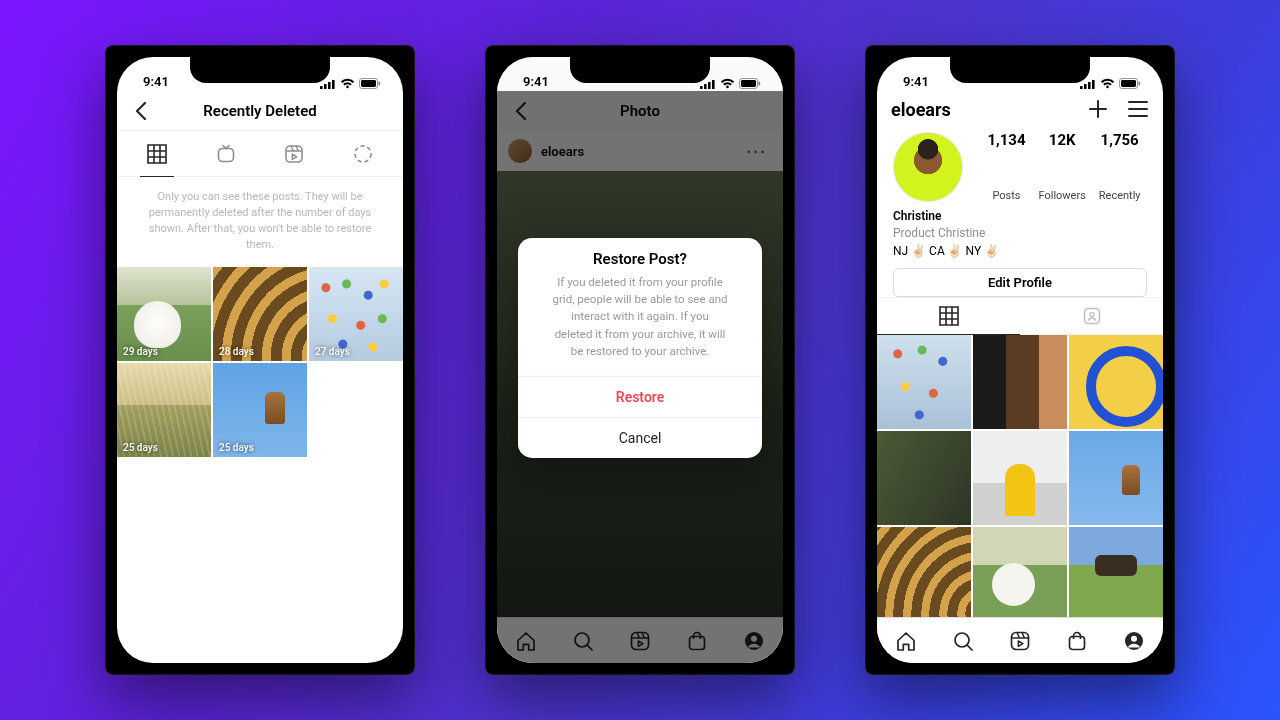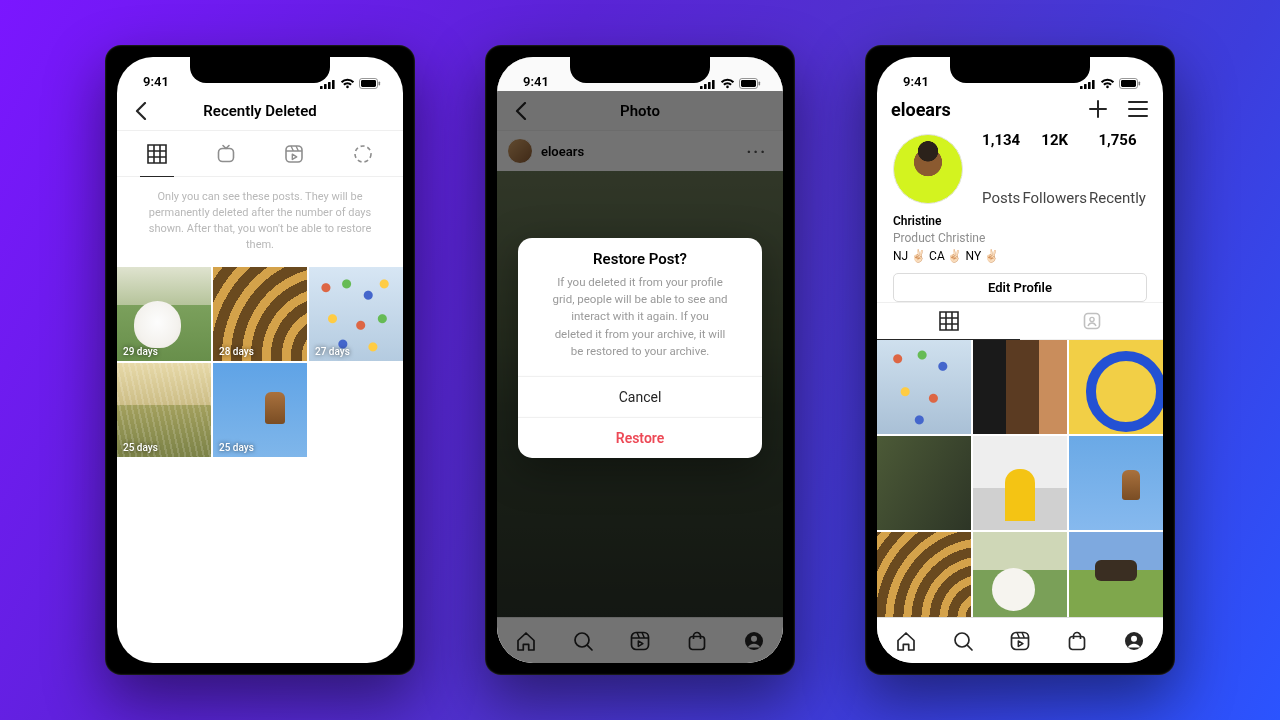--- a/index.html
+++ b/index.html
@@ -10,21 +10,21 @@
     display: flex;
     align-items: center;
     justify-content: center;
     gap: 70px;
     overflow: hidden;
   }
   .phone {
     width: 310px;
     height: 630px;
     background: #000;
-    border-radius: 16px;
+    border-radius: 8px;
     padding: 12px;
     box-shadow: 0 25px 60px rgba(0,0,0,.45), inset 0 0 2px rgba(255,255,255,.35);
     position: relative;
     flex: 0 0 auto;
   }
   .notch {
     position: absolute;
     top: 12px; left: 50%; transform: translateX(-50%);
     width: 140px; height: 26px;
     background: #000;
@@ -175,21 +175,21 @@
   .avatar-lg{width:70px;height:70px;border-radius:50%;
     background:
       radial-gradient(circle at 50% 24%, #2b221a 0 16%, transparent 17%),
       radial-gradient(circle at 50% 40%, #8b5a30 0 26%, transparent 27%),
       linear-gradient(to bottom,#d3f31f 58%, #d3f31f 100%),
       #b7e01a;
     border:1px solid #e5e5e5;
   }
   .stats{flex:1;display:flex;justify-content:space-around;text-align:center;}
   .stat .num{font-size:15px;font-weight:700;}
-  .stat .lbl{font-size:15px;color:#444;margin-top:40px;}
+  .stat .lbl{font-size:11px;color:#444;margin-top:40px;}
   .bio{padding:0 16px 8px;font-size:12px;line-height:1.45;}
   .bio .name{font-weight:600;}
   .bio .sub{color:#8e8e8e;}
   .editbtn{margin:0 16px 0;border:1px solid #dbdbdb;border-radius:5px;text-align:center;padding:6px 0;font-size:13px;font-weight:600;}
   .ptabs{height:38px;display:flex;border-top:1px solid #efefef;border-bottom:1px solid #efefef;}
   .ptab{flex:1;display:flex;align-items:center;justify-content:center;color:#c0c0c0;}
   .ptab.active{color:#262626;position:relative;}
   .ptab.active::after{content:"";position:absolute;bottom:-1px;left:0;right:0;height:1.5px;background:#262626;}
   .feed{display:grid;grid-template-columns:repeat(3,1fr);gap:2px;}
   .feed .cell{aspect-ratio:1/1;}
@@ -372,22 +372,22 @@
             <path d="M4.8 17.4a7.2 7.2 0 0112.4 0" fill="#fff"></path>
           </svg>
         </span>
     </div>
 
     <div class="dim-overlay"></div>
 
     <div class="modal">
       <div class="modal-title">Restore Post?</div>
       <div class="modal-body">If you deleted it from your profile grid, people will be able to see and interact with it again. If you deleted it from your archive, it will be restored to your archive.</div>
+      <div class="modal-btn danger">Restore</div>
       <div class="modal-btn normal">Cancel</div>
-      <div class="modal-btn danger">Restore</div>
     </div>
   </div>
 </div>
 
 <div class="phone">
   <div class="notch"></div>
   <div class="screen">
     <div class="statusbar">
       <span>9:41</span>
       <span class="status-icons">

